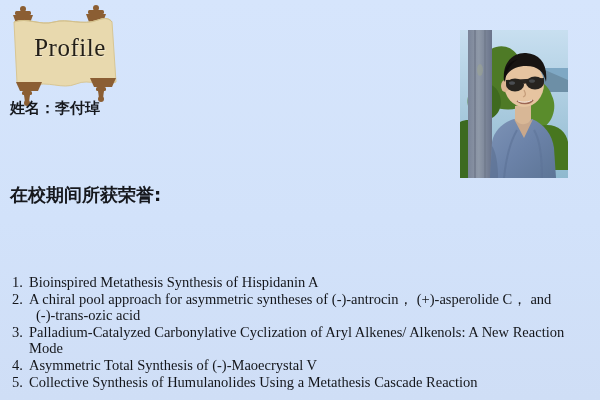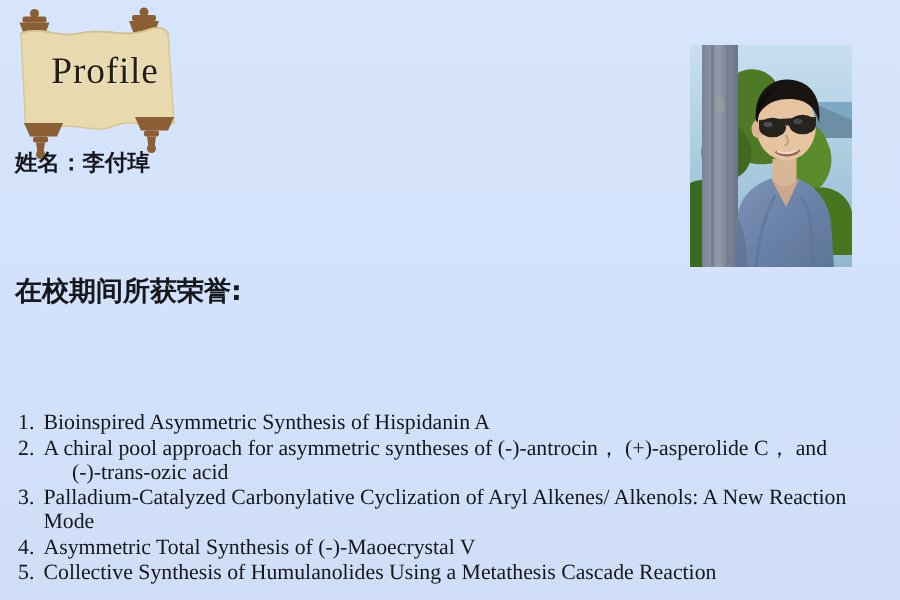--- a/index.html
+++ b/index.html
@@ -116,21 +116,20 @@
   .paper-num {
     flex: 0 0 auto;
     width: 17px;
   }
   .paper-text {
     flex: 1 1 auto;
   }
   .paper-text .cont {
     display: block;
     padding-left: 7px;
-    margin-left: 12px;
   }
 </style>
 </head>
 <body>
 
 <div id="page">
 
   <div class="scroll-banner">
     <svg width="128" height="102" viewBox="0 0 128 102">
 
@@ -248,21 +247,21 @@
   <div class="info-block">
     <div class="info-line">姓名：李付琸</div>
   </div>
 
   <div class="section-heading" id="honors-heading">在校期间所获荣誉:</div>
 
   <div class="papers-list">
 
     <div class="paper-item">
       <span class="paper-num">1.</span>
-      <span class="paper-text">Bioinspired Asymmetric Synthesis of Hispidanin A</span>
+      <span class="paper-text">Bioinspired Metathesis Synthesis of Hispidanin A</span>
     </div>
 
     <div class="paper-item">
       <span class="paper-num">2.</span>
       <span class="paper-text">
         <span>A chiral pool approach for asymmetric syntheses of (-)-antrocin，  (+)-asperolide C，  and</span>
         <span class="cont">(-)-trans-ozic acid</span>
       </span>
     </div>
 

